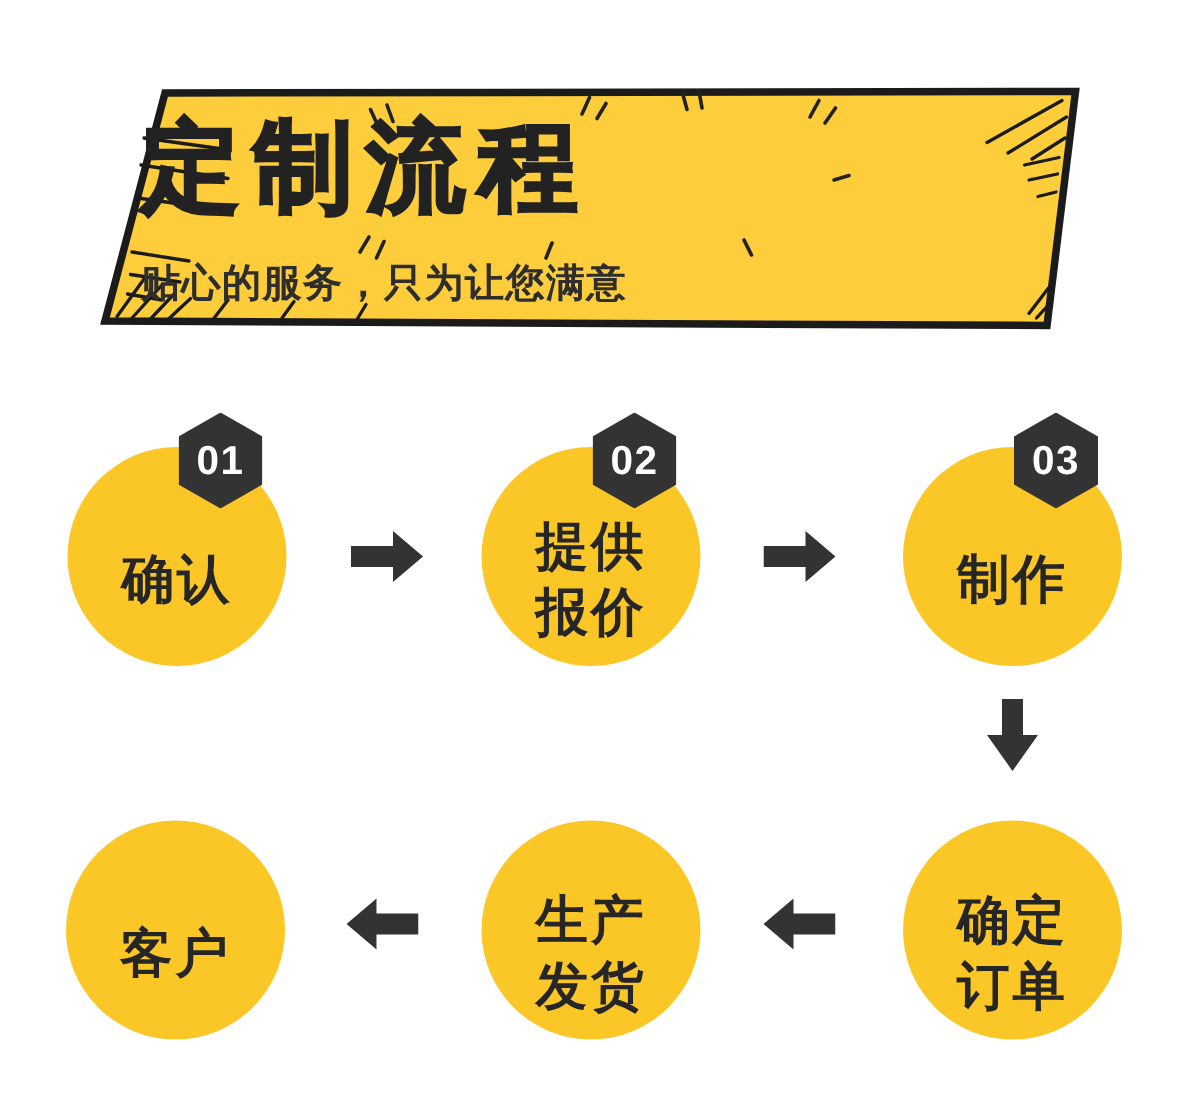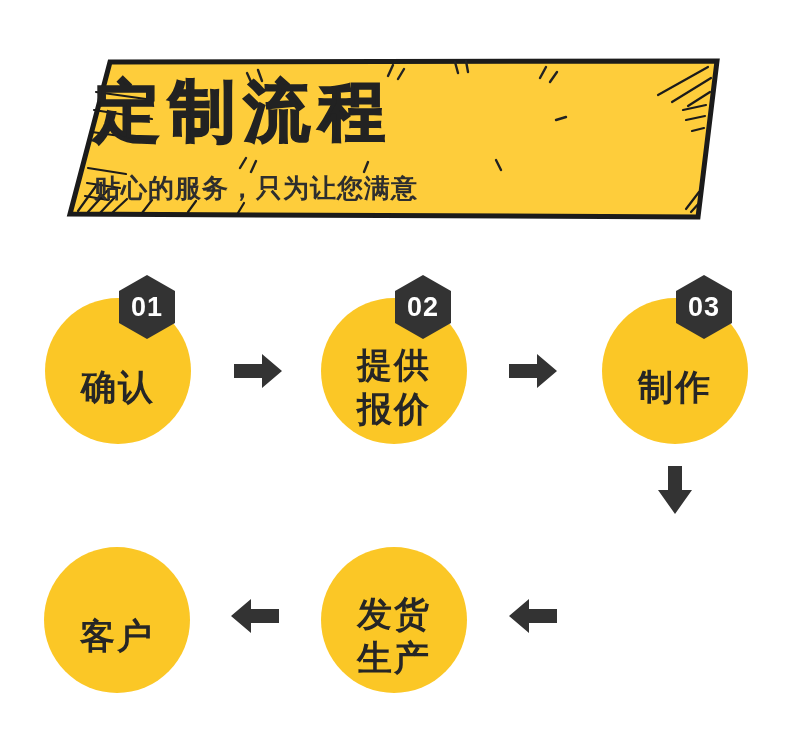--- a/index.html
+++ b/index.html
@@ -182,26 +182,30 @@
   <div class="step" style="left:602px; top:298px;">
     <div class="circle">
       <div class="step-line">制作</div>
     </div>
     <div class="badge">
       <span>03</span>
     </div>
   </div>
 
   <div class="step" style="left:602px; top:547px;">
+    <div class="circle">
+      <div class="step-line">确定</div>
+      <div class="step-line">订单</div>
+    </div>
   </div>
 
   <div class="step" style="left:321px; top:547px;">
     <div class="circle">
+      <div class="step-line">生产</div>
       <div class="step-line">发货</div>
-      <div class="step-line">生产</div>
     </div>
   </div>
 
   <div class="step" style="left:44px; top:547px;">
     <div class="circle">
       <div class="step-line">客户</div>
     </div>
   </div>
 
   <svg class="arrow" style="left:234px; top:354px;" width="48" height="34" viewBox="0 0 48 34">

